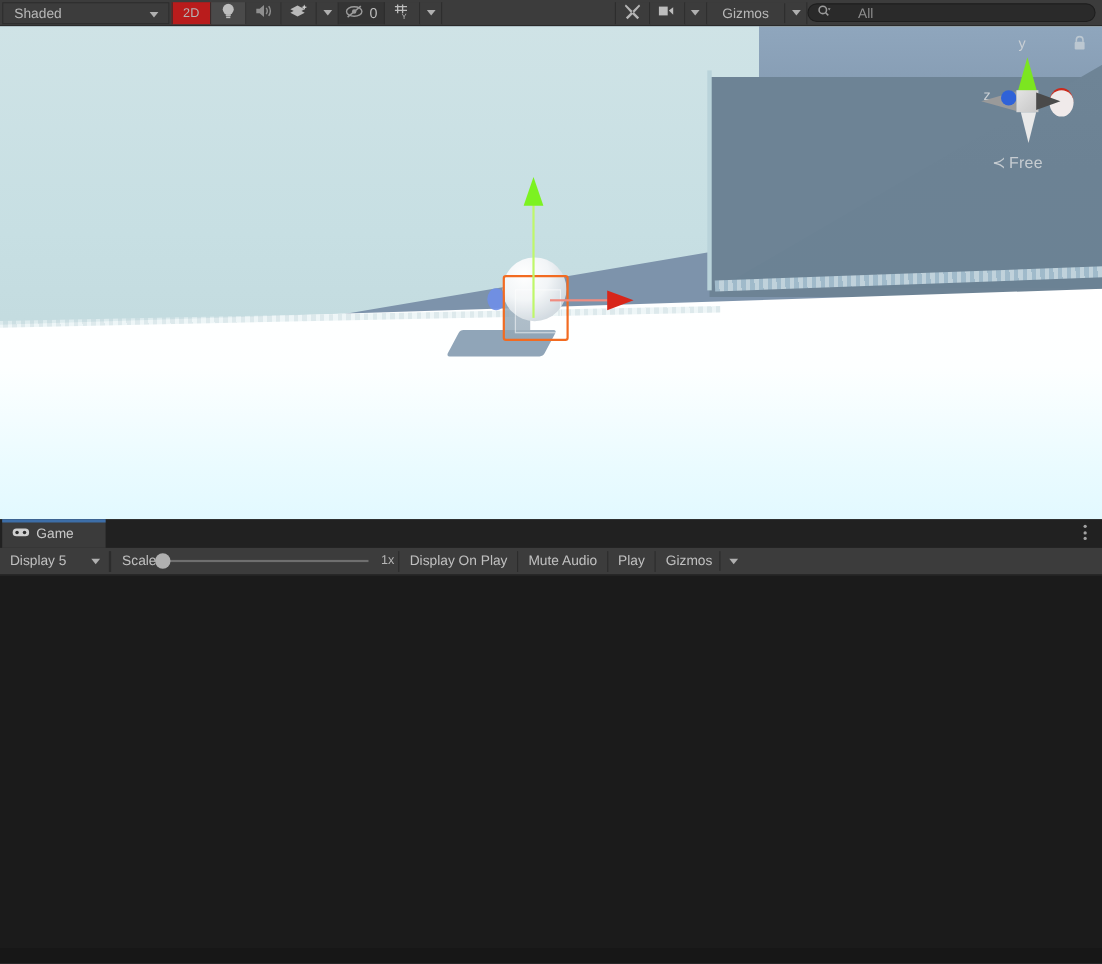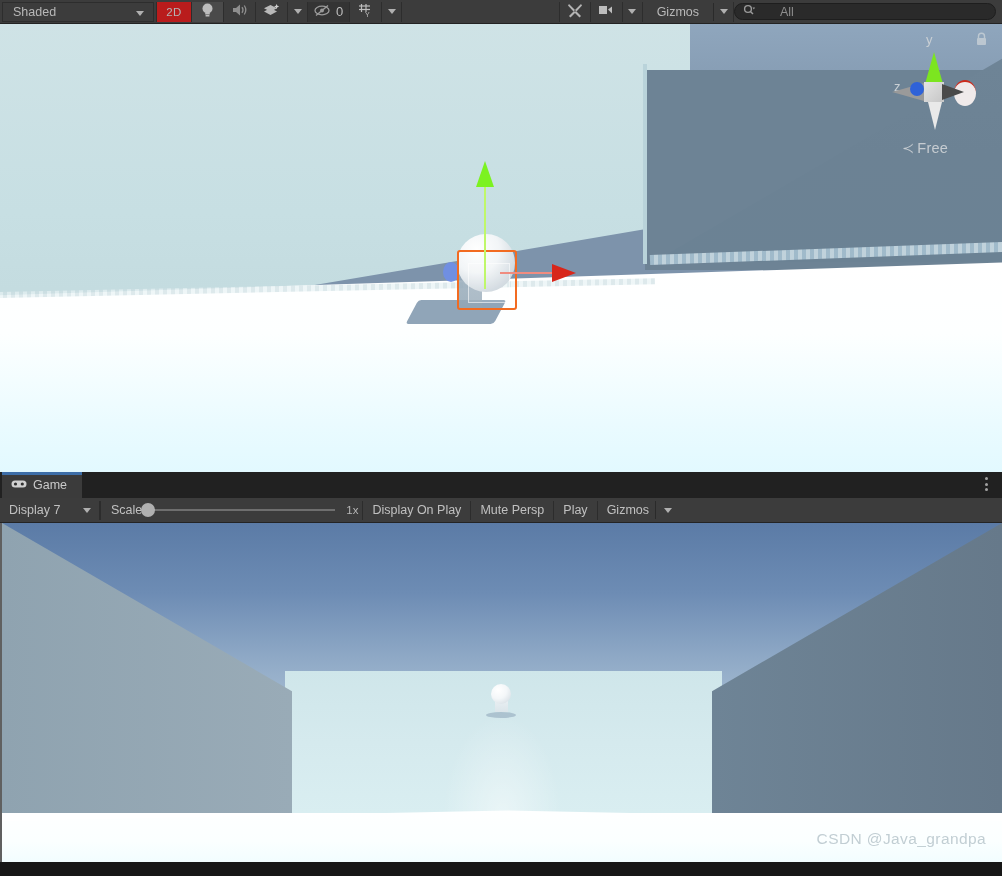--- a/index.html
+++ b/index.html
@@ -185,21 +185,21 @@
     letter-spacing:.2px;
   }
   .lock-ico{ position:absolute; right:14px; top:8px; opacity:.72; }
 
   
   .game-tabbar{
     position:absolute; left:0; top:472px; width:1002px; height:26px;
     background:#212121;
   }
   .game-tab{
-    position:absolute; left:2px; top:0; width:80px; height:26px;
+    position:absolute; left:2px; top:0; width:94px; height:26px;
     background:#3b3b3b; display:flex; align-items:center; gap:6px;
     padding-left:9px; color:#cacaca; font-size:12.5px;
   }
   .game-tab::before{
     content:""; position:absolute; left:0; top:0; right:0; height:3px;
     background:#3d6ea8;
   }
   .kebab{
     position:absolute; right:14px; top:5px; display:flex; flex-direction:column;
     gap:2.5px; align-items:center;
@@ -474,60 +474,46 @@
     </div>
     <div class="kebab">
       <i></i>
         <i></i>
         <i></i>
     </div>
   </div>
 
   <div class="game-toolbar">
     <div class="gt-dd" style="width:100px;">
-      <span>Display 7</span>
+      <span>Display 5</span>
       <span class="caret"></span>
     </div>
 
 
     <div class="scale-wrap">
       <span class="scale-lbl">Scale</span>
       <div class="slider-track">
         <div class="slider-knob"></div>
       </div>
       <span class="scale-val">1x</span>
     </div>
 
     <div class="gt-btn">
       <span>Display On Play</span>
     </div>
     <div class="gt-btn">
-      <span>Mute Persp</span>
+      <span>Mute Audio</span>
     </div>
     <div class="gt-btn">
       <span>Play</span>
     </div>
     <div class="gt-btn" style="border-right:none;padding-right:6px;">
       <span>Gizmos</span>
     </div>
     <div class="divider"></div>
     <div class="gt-btn" style="border-right:none;padding:0 10px 0 8px;">
       <span class="caret"></span>
     </div>
   </div>
 
-  <div class="game-view">
-    <div class="g-sky"></div>
-    <div class="g-wall-back"></div>
-    <div class="g-glow"></div>
-    <div class="g-wall-l"></div>
-    <div class="g-wall-r"></div>
-    <div class="g-floor"></div>
-    <div class="g-sph-shadow" style="top:189px;"></div>
-    <div class="g-sphere" style="top:161px;">
-      <div class="g-sph-body"></div>
-      <div class="g-sph-inner"></div>
-    </div>
-    <div class="watermark">CSDN @Java_grandpa</div>
-  </div>
 
   <div class="bottom-strip"></div>
 </div>
 
 </body></html>

